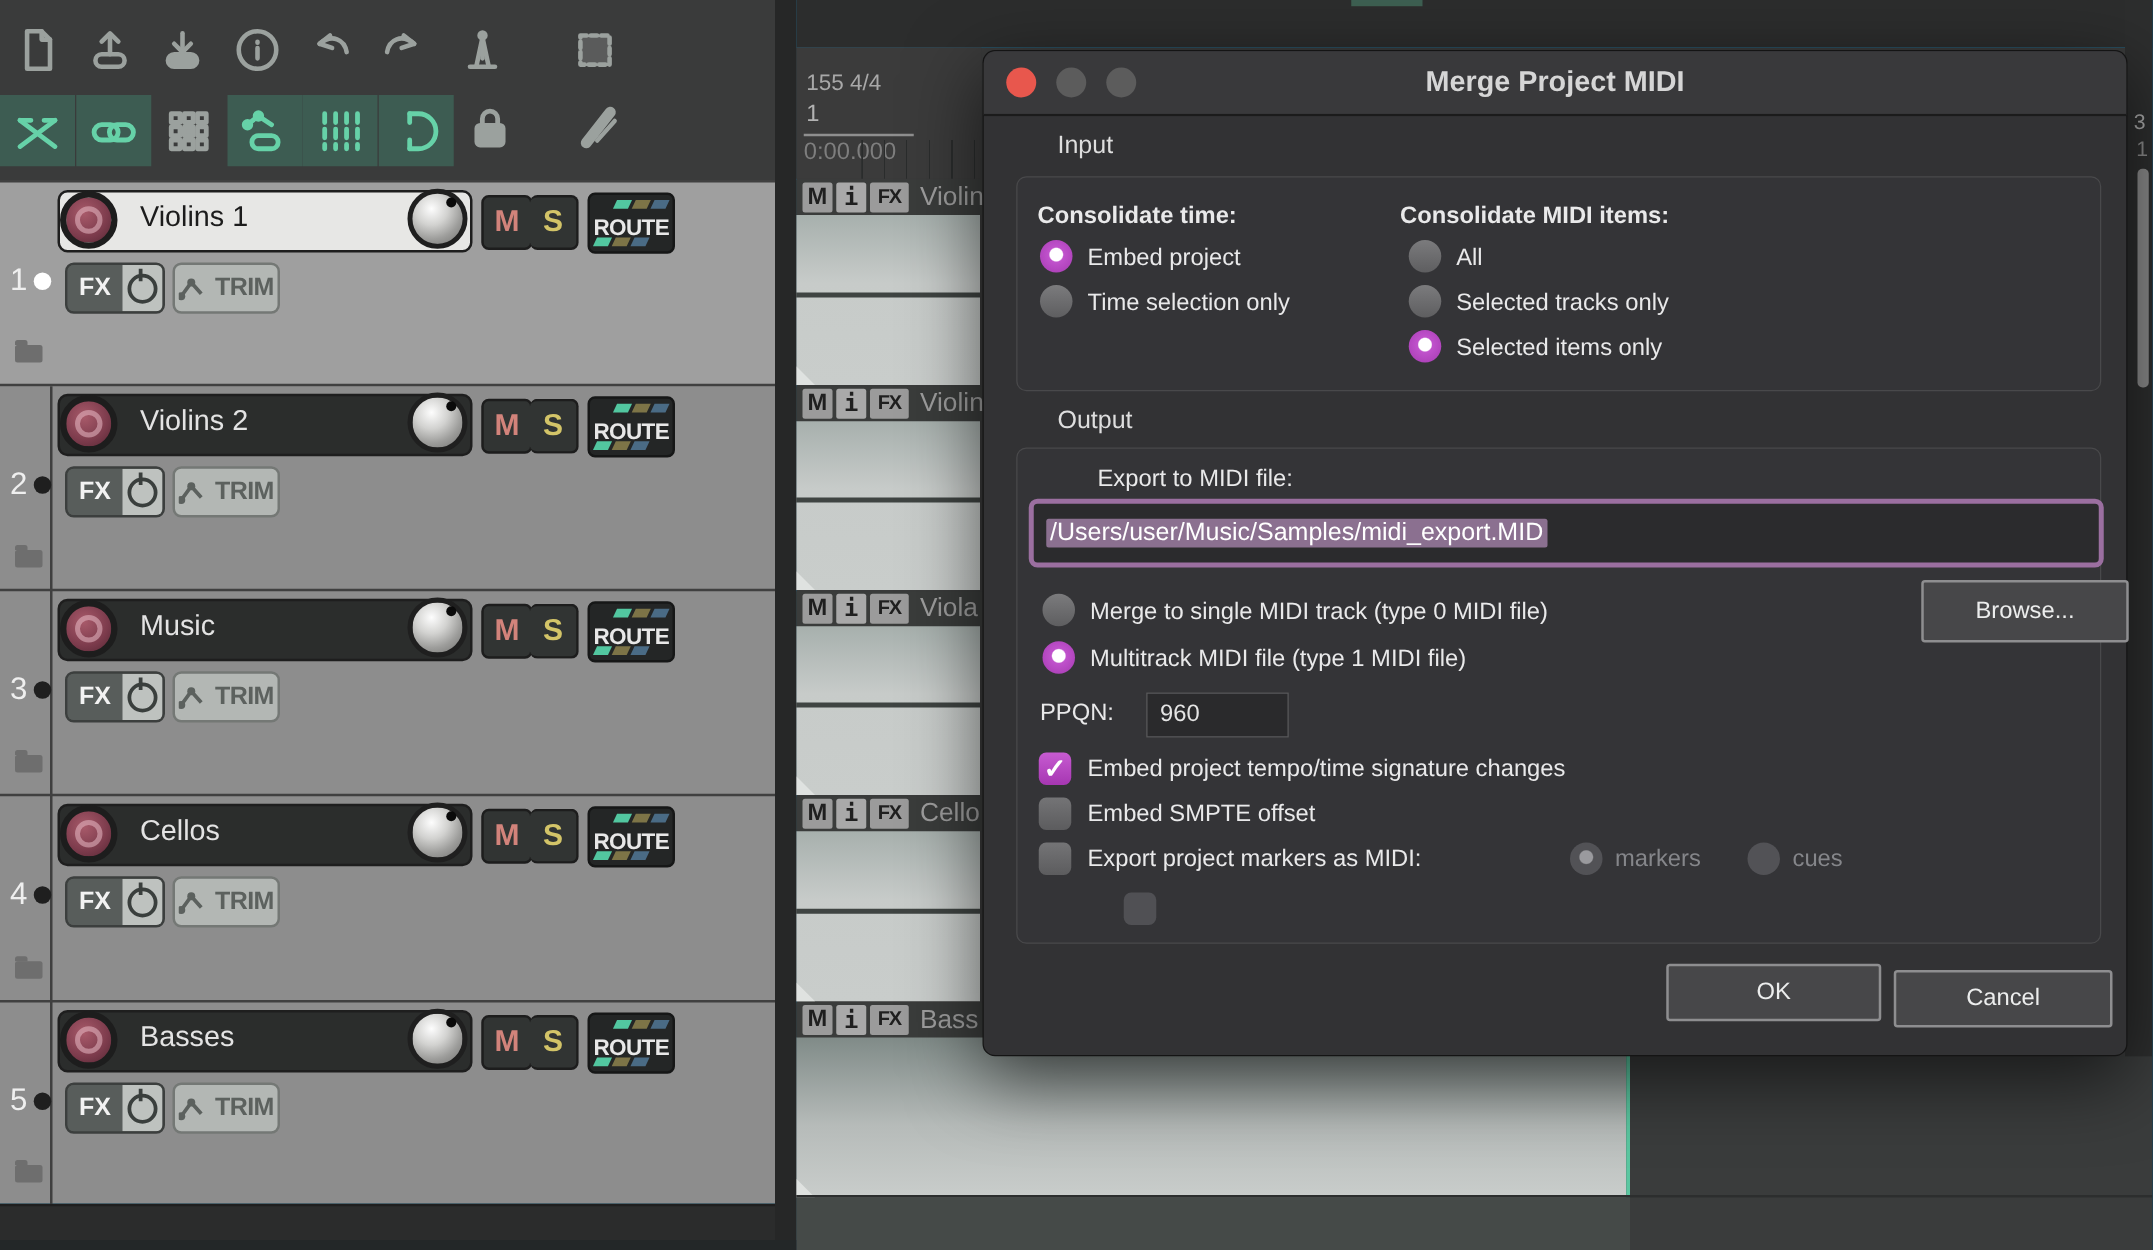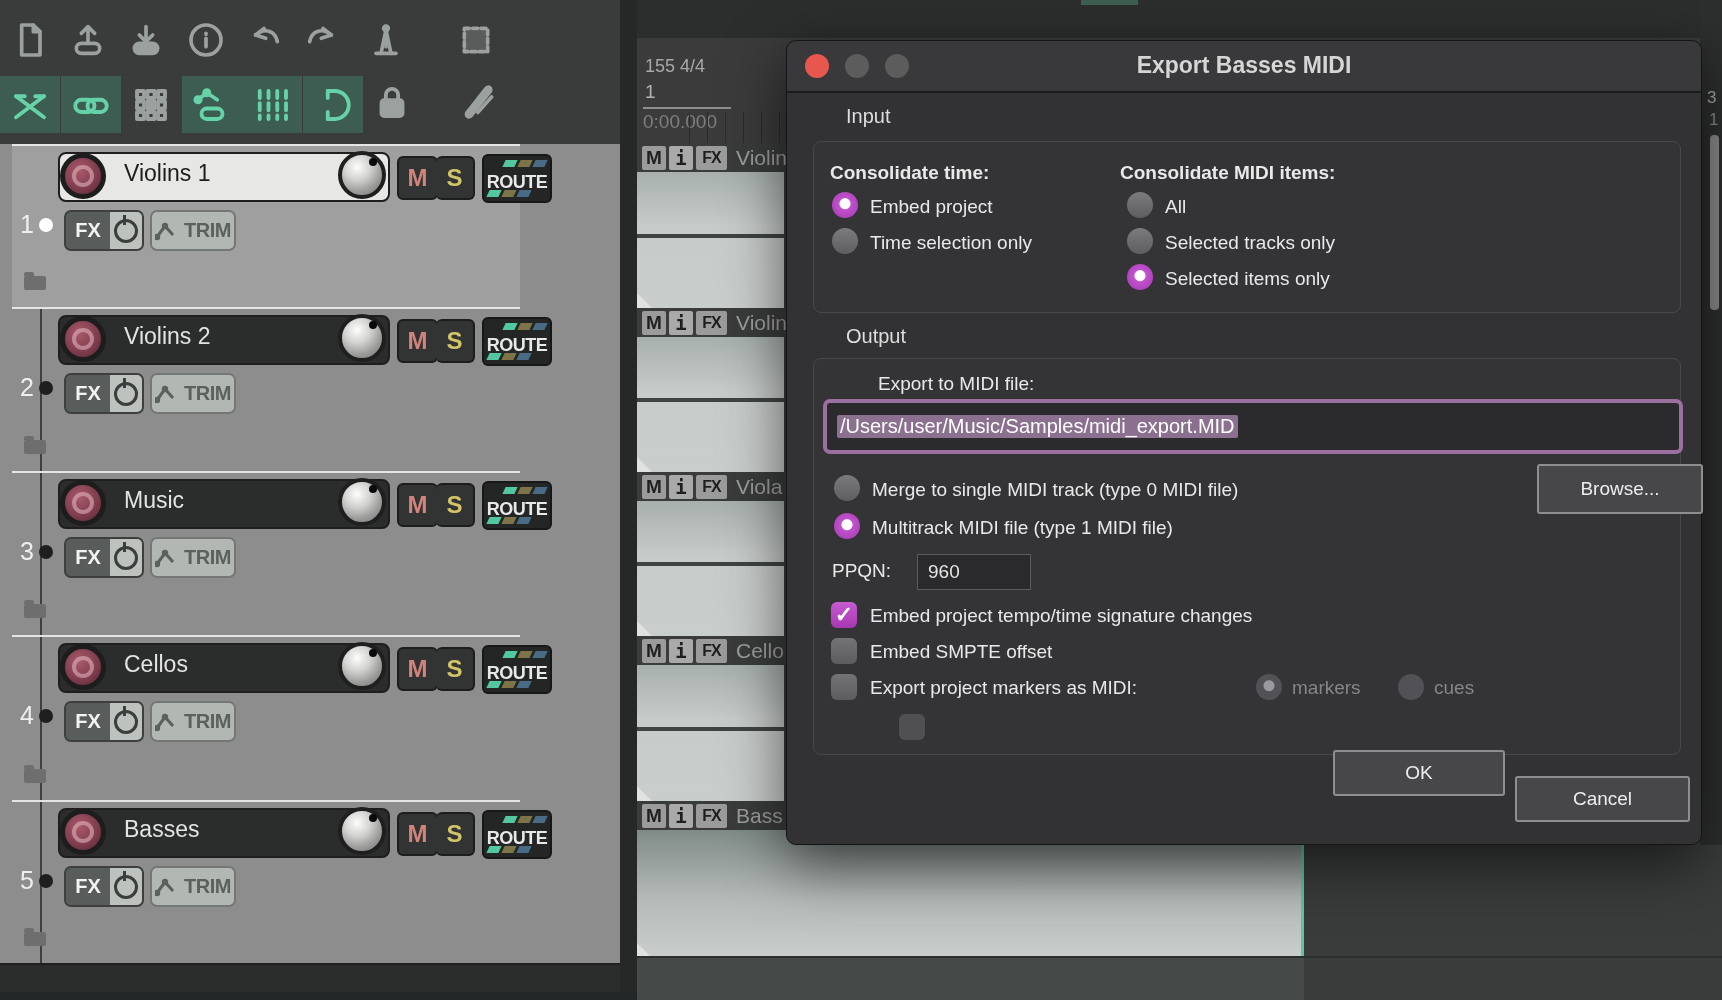--- a/index.html
+++ b/index.html
@@ -22,21 +22,21 @@
   .item-name{color:#9d9d9d;font-size:21px;margin-left:6px;white-space:nowrap;}
   .item-body{background:linear-gradient(180deg,#a7b0ad 0,#c7cbc9 40%,#c9cdcb 100%);}
   .item-body-big{background:linear-gradient(180deg,#808b88 0,#b6bbb9 55%,#c9cdcb 100%);border-right:3px solid #5bc7a1;}
   .item-mid{position:absolute;left:0;width:100%;height:4px;background:#3f4442;}
   .fade-tri{position:absolute;left:0;bottom:0;width:0;height:0;border-bottom:15px solid #dfe2e0;border-right:15px solid transparent;}
   .darkgrid{background:#3a3c3c;}
   .ruler-text{color:#a8a8a8;white-space:nowrap;}
 
   
   .panel{left:0;top:144px;width:620px;height:819px;background:#8d8d8d;}
-  .track-row{position:absolute;left:12px;width:508px;border-top:2px solid #e5e5e5;}
+  .track-row{position:absolute;left:0;width:620px;border-top:2px solid #404040;}
   .track-row.sel{background:#9f9f9f;}
   .num-line{position:absolute;left:40px;top:0;width:2px;height:100%;background:#3f3f3f;}
   .tname-bar{position:absolute;left:46px;top:6px;width:328px;height:46px;border-radius:8px;background:#2b2d2c;border:2px solid #1e1e1e;}
   .tname-bar.sel{background:#e7e7e5;}
   .tname{position:absolute;left:112px;top:14px;font-size:23px;color:#e3e3e3;}
   .tname.sel{color:#1c1c1c;}
   .rec{position:absolute;left:48px;top:7px;width:36px;height:36px;border-radius:50%;
        background:radial-gradient(circle at 40% 35%,#a85a6a,#7c3b4c 60%,#552734);border:5px solid #1d1d1d;}
   .rec::after{content:"";position:absolute;left:7px;top:7px;width:14px;height:14px;border-radius:50%;
        border:4px solid rgba(232,186,196,.55);}
@@ -493,21 +493,21 @@
   </div>
 
   <div class="abs" style="left:0;top:963px;width:620px;height:37px;background:#2b2c2c;border-top:2px solid #1f1f1f;"></div>
   <div class="abs" style="left:0;top:992px;width:637px;height:8px;background:#232728;"></div>
 
   <div class="abs dialog">
     <div class="titlebar">
       <div class="tlight red" style="left:18px;"></div>
       <div class="tlight" style="left:58px;"></div>
       <div class="tlight" style="left:98px;"></div>
-      <div class="dlg-title">Export Basses MIDI</div>
+      <div class="dlg-title">Merge Project MIDI</div>
     </div>
 
     <div class="sec-label" style="left:59px;top:64px;">Input</div>
 
     <div class="groupbox" style="left:26px;top:100px;width:866px;height:170px;">
       <div class="dlbl b" style="left:16px;top:20px;">Consolidate time:</div>
       <div class="radio on" style="left:18px;top:50px;"></div>
       <div class="dlbl" style="left:56px;top:54px;">Embed project</div>
       <div class="radio" style="left:18px;top:86px;"></div>
       <div class="dlbl" style="left:56px;top:90px;">Time selection only</div>
@@ -551,21 +551,21 @@
       <div class="cb" style="left:17px;top:315px;"></div>
       <div class="dlbl" style="left:56px;top:318px;">Export project markers as MIDI:</div>
       <div class="radio dis-on" style="left:442px;top:315px;"></div>
       <div class="dlbl dim" style="left:478px;top:318px;">markers</div>
       <div class="radio dis" style="left:584px;top:315px;"></div>
       <div class="dlbl dim" style="left:620px;top:318px;">cues</div>
 
       <div class="cb dis" style="left:85px;top:355px;"></div>
     </div>
 
-    <div class="pbtn" style="left:546px;top:709px;width:168px;height:42px;">
+    <div class="pbtn" style="left:546px;top:730px;width:168px;height:42px;">
         <span>OK</span>
       </div>
     <div class="pbtn" style="left:728px;top:735px;width:171px;height:42px;">
         <span>Cancel</span>
       </div>
   </div>
 
 </div>
 
 </body></html>

